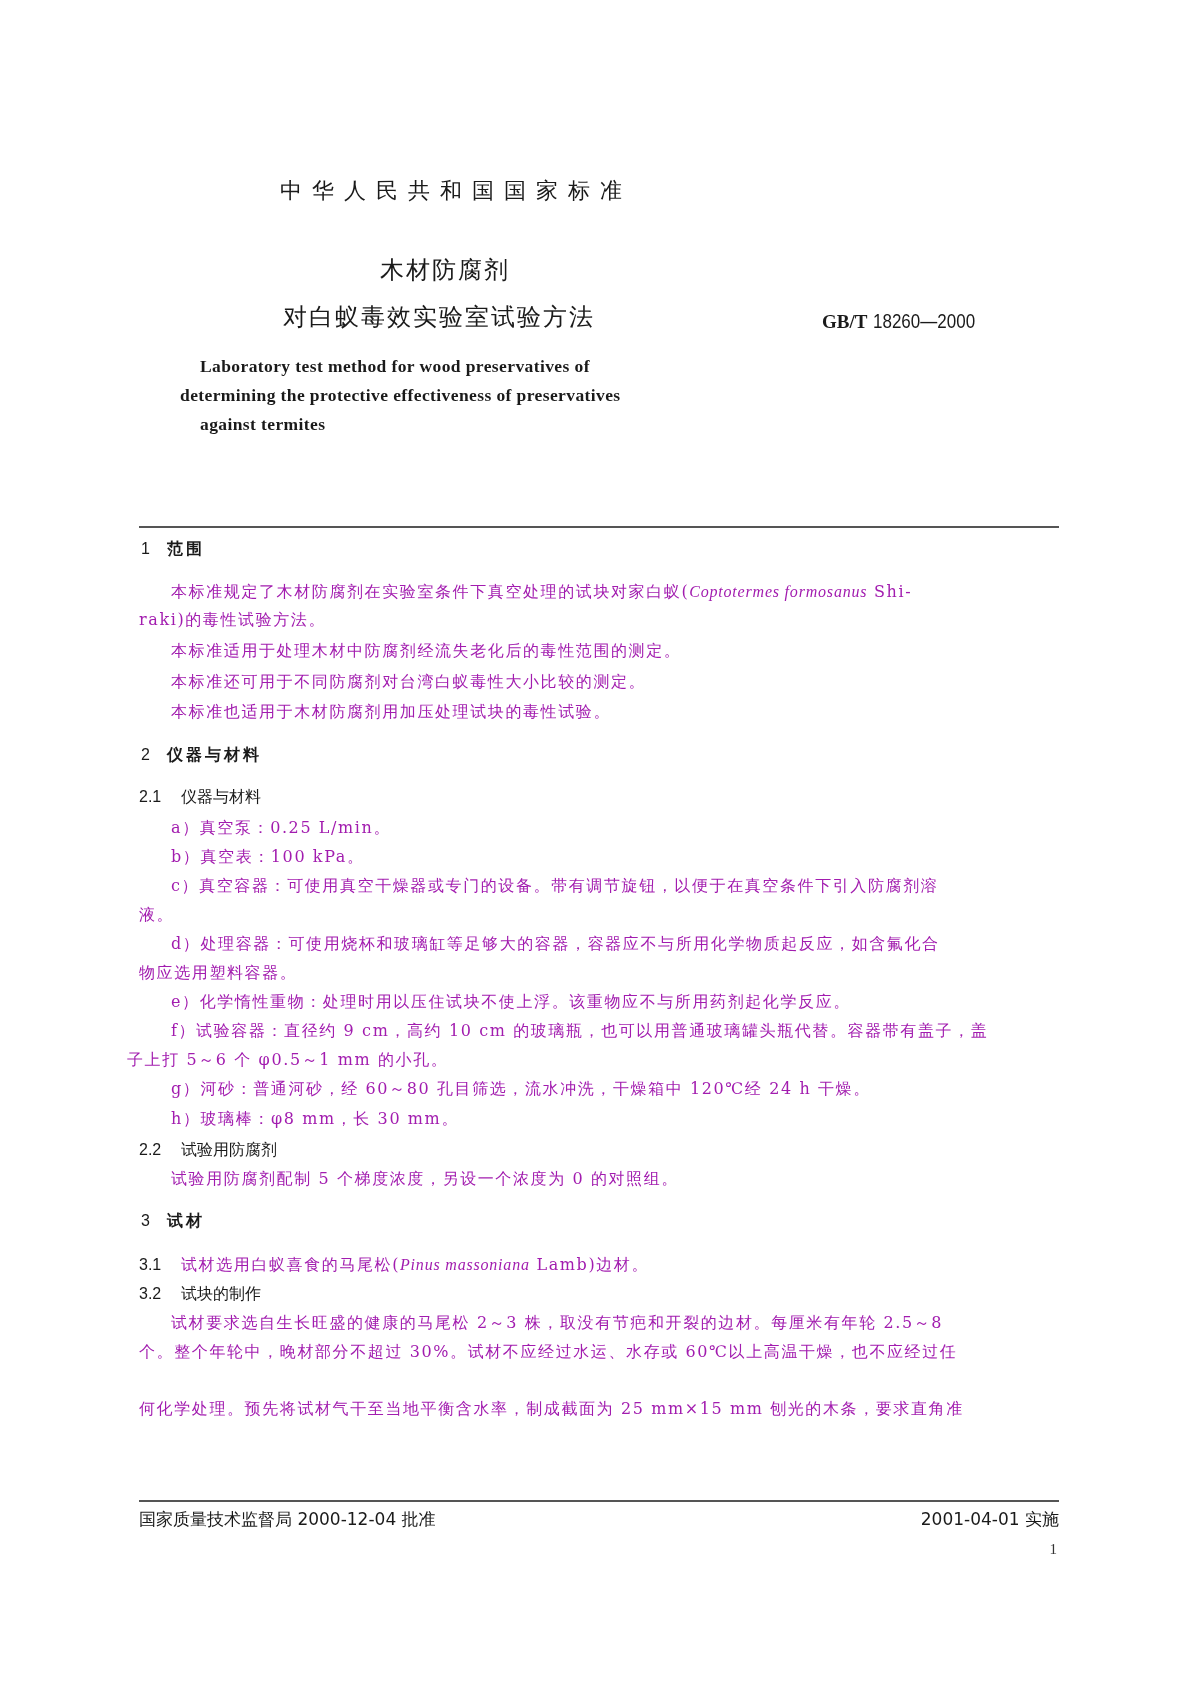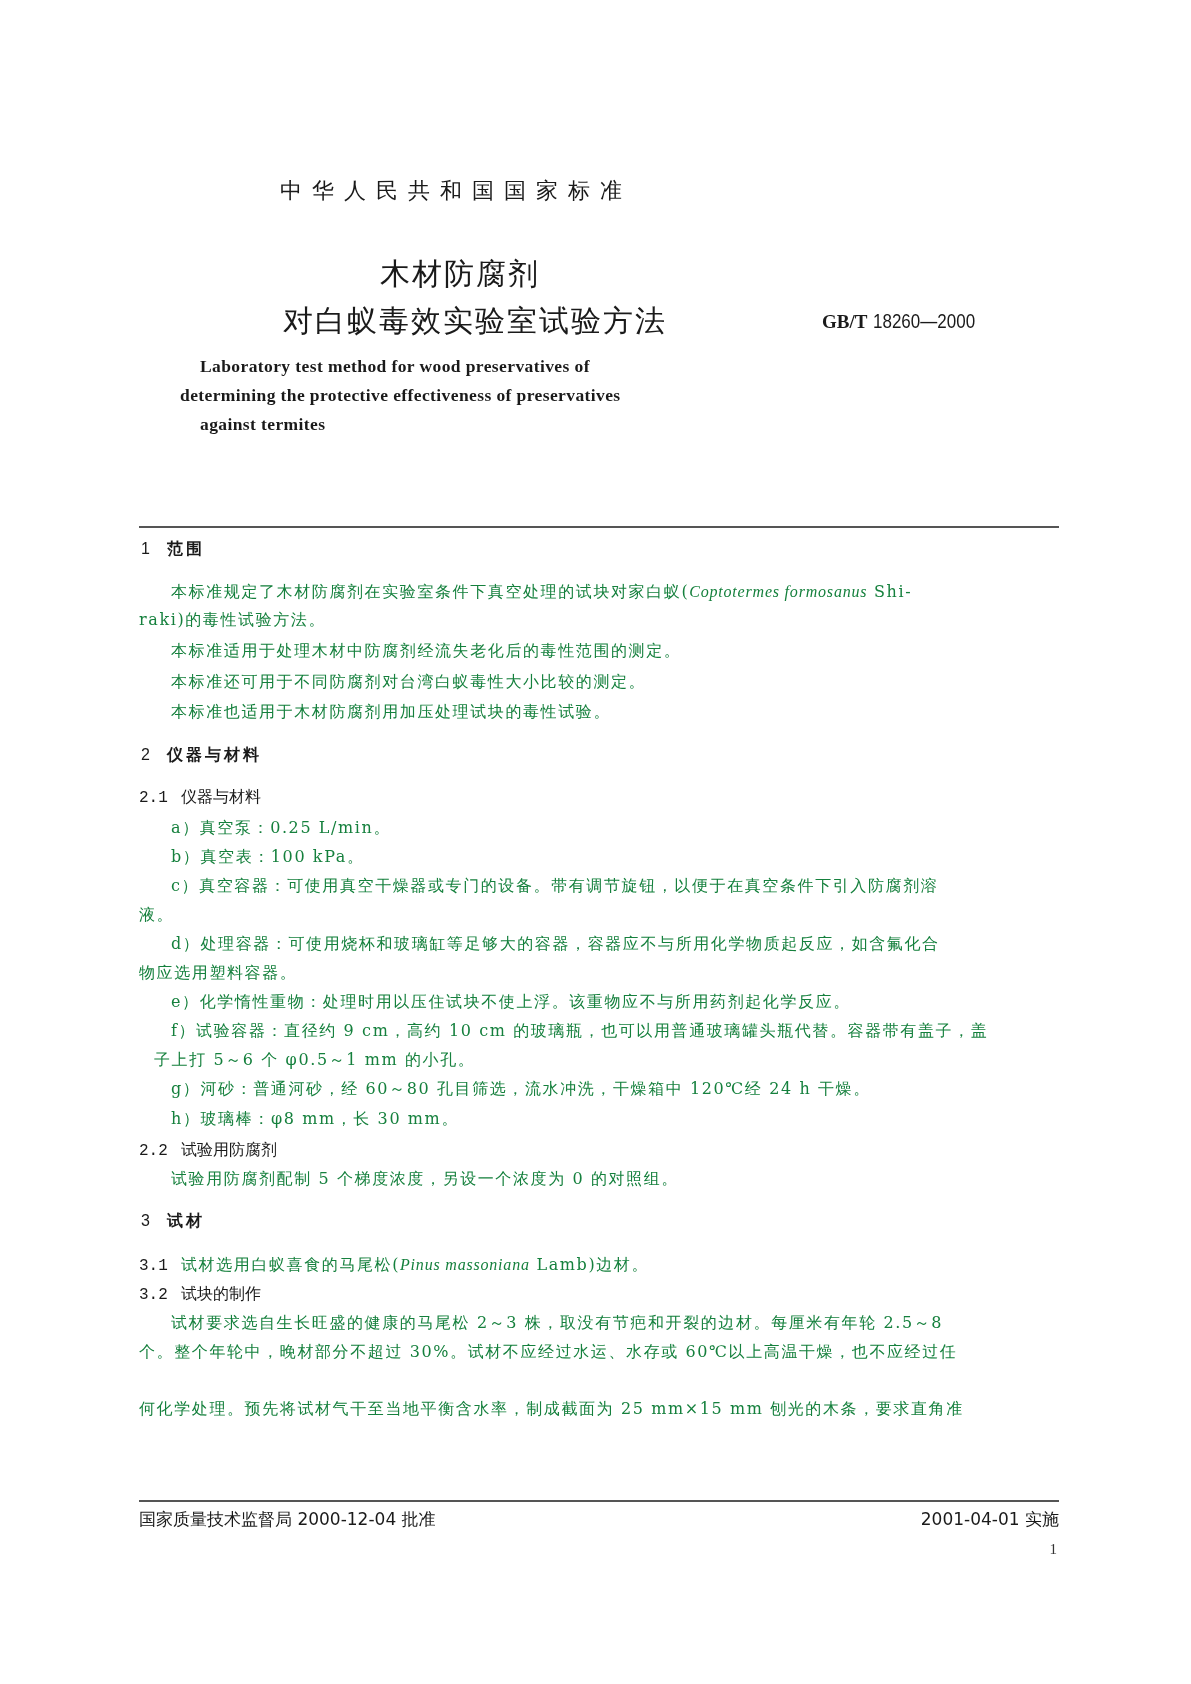--- a/index.html
+++ b/index.html
@@ -3,32 +3,32 @@
 <meta charset="utf-8">
 <style>
   html, body { margin: 0; padding: 0; background: #ffffff; }
   body { width: 1191px; height: 1684px; position: relative; overflow: hidden; color: #1a1a1a;
          font-family: "DejaVu Serif", "Liberation Serif", serif; }
   .abs { position: absolute; white-space: nowrap; }
   .hei { font-family: "DejaVu Sans", "Liberation Sans", sans-serif; }
   .song { font-family: "DejaVu Serif", "Liberation Serif", serif; }
   .en-bold { font-family: "Liberation Serif", "DejaVu Serif", serif; font-weight: bold; }
   .header-std { font-size: 22px; letter-spacing: 10px; }
-  .title { font-size: 30px; letter-spacing: 2px; }
+  .title { font-size: 24px; letter-spacing: 2px; }
   .gb { font-size: 19px; }
   .gb .gbt { font-family: "Liberation Serif", serif; font-weight: bold; }
   .gb .num { font-family: "Liberation Sans", sans-serif; font-size: 20px; transform: scaleX(0.85); display:inline-block; transform-origin: left; }
   .en-title { font-size: 17.5px; letter-spacing: 0.4px; text-align: left; }
   .rule { position: absolute; left: 139px; width: 920px; height: 2px; background: #555; }
   .h1 { font-size: 16px; }
   .h1 .n { font-family: "Liberation Sans", sans-serif; display: inline-block; width: 26px; }
   .h1 .t { font-weight: bold; letter-spacing: 3px; }
   .h2 { font-size: 16px; }
-  .h2 .n { font-family: Liberation Mono, monospace; display: inline-block; width: 42px; }
-  .body { font-size: 16px; letter-spacing: 1.6px; color: #15803d; }
+  .h2 .n { font-family: Liberation Sans, sans-serif; display: inline-block; width: 42px; }
+  .body { font-size: 16px; letter-spacing: 1.6px; color: #a21caf; }
   .body i { font-family: "Liberation Serif", serif; letter-spacing: 0.8px; }
   .footer { font-size: 17px; font-family: "DejaVu Sans", "Liberation Sans", sans-serif; }
   .pagenum { font-family: "Liberation Serif", serif; font-size: 15px; color: #333; }
 </style>
 </head>
 <body>
 
 <div class="abs hei header-std" style="left:280px; top:176px;">中华人民共和国国家标准</div>
 <div class="abs hei title" style="left:380px; top:254px;">木材防腐剂</div>
 <div class="abs hei title" style="left:283px; top:301px;">对白蚁毒效实验室试验方法</div>
@@ -61,21 +61,21 @@
   <span class="n">2.1</span><span class="song">仪器与材料</span>
 </div>
 <div class="abs body" style="left:171px; top:818px;">a）真空泵：0.25 L/min。</div>
 <div class="abs body" style="left:171px; top:847px;">b）真空表：100 kPa。</div>
 <div class="abs body" style="left:171px; top:876px;">c）真空容器：可使用真空干燥器或专门的设备。带有调节旋钮，以便于在真空条件下引入防腐剂溶</div>
 <div class="abs body" style="left:139px; top:905px;">液。</div>
 <div class="abs body" style="left:171px; top:934px;">d）处理容器：可使用烧杯和玻璃缸等足够大的容器，容器应不与所用化学物质起反应，如含氟化合</div>
 <div class="abs body" style="left:139px; top:963px;">物应选用塑料容器。</div>
 <div class="abs body" style="left:171px; top:992px;">e）化学惰性重物：处理时用以压住试块不使上浮。该重物应不与所用药剂起化学反应。</div>
 <div class="abs body" style="left:171px; top:1021px;">f）试验容器：直径约 9 cm，高约 10 cm 的玻璃瓶，也可以用普通玻璃罐头瓶代替。容器带有盖子，盖</div>
-<div class="abs body" style="left:154px; top:1050px;">子上打 5～6 个 φ0.5～1 mm 的小孔。</div>
+<div class="abs body" style="left:127px; top:1050px;">子上打 5～6 个 φ0.5～1 mm 的小孔。</div>
 <div class="abs body" style="left:171px; top:1079px;">g）河砂：普通河砂，经 60～80 孔目筛选，流水冲洗，干燥箱中 120℃经 24 h 干燥。</div>
 <div class="abs body" style="left:171px; top:1109px;">h）玻璃棒：φ8 mm，长 30 mm。</div>
 
 <div class="abs h2" style="left:139px; top:1140px;">
   <span class="n">2.2</span><span class="song">试验用防腐剂</span>
 </div>
 <div class="abs body" style="left:171px; top:1169px;">试验用防腐剂配制 5 个梯度浓度，另设一个浓度为 0 的对照组。</div>
 
 <div class="abs h1" style="left:141px; top:1211px;">
   <span class="n">3</span><span class="t hei">试材</span>

